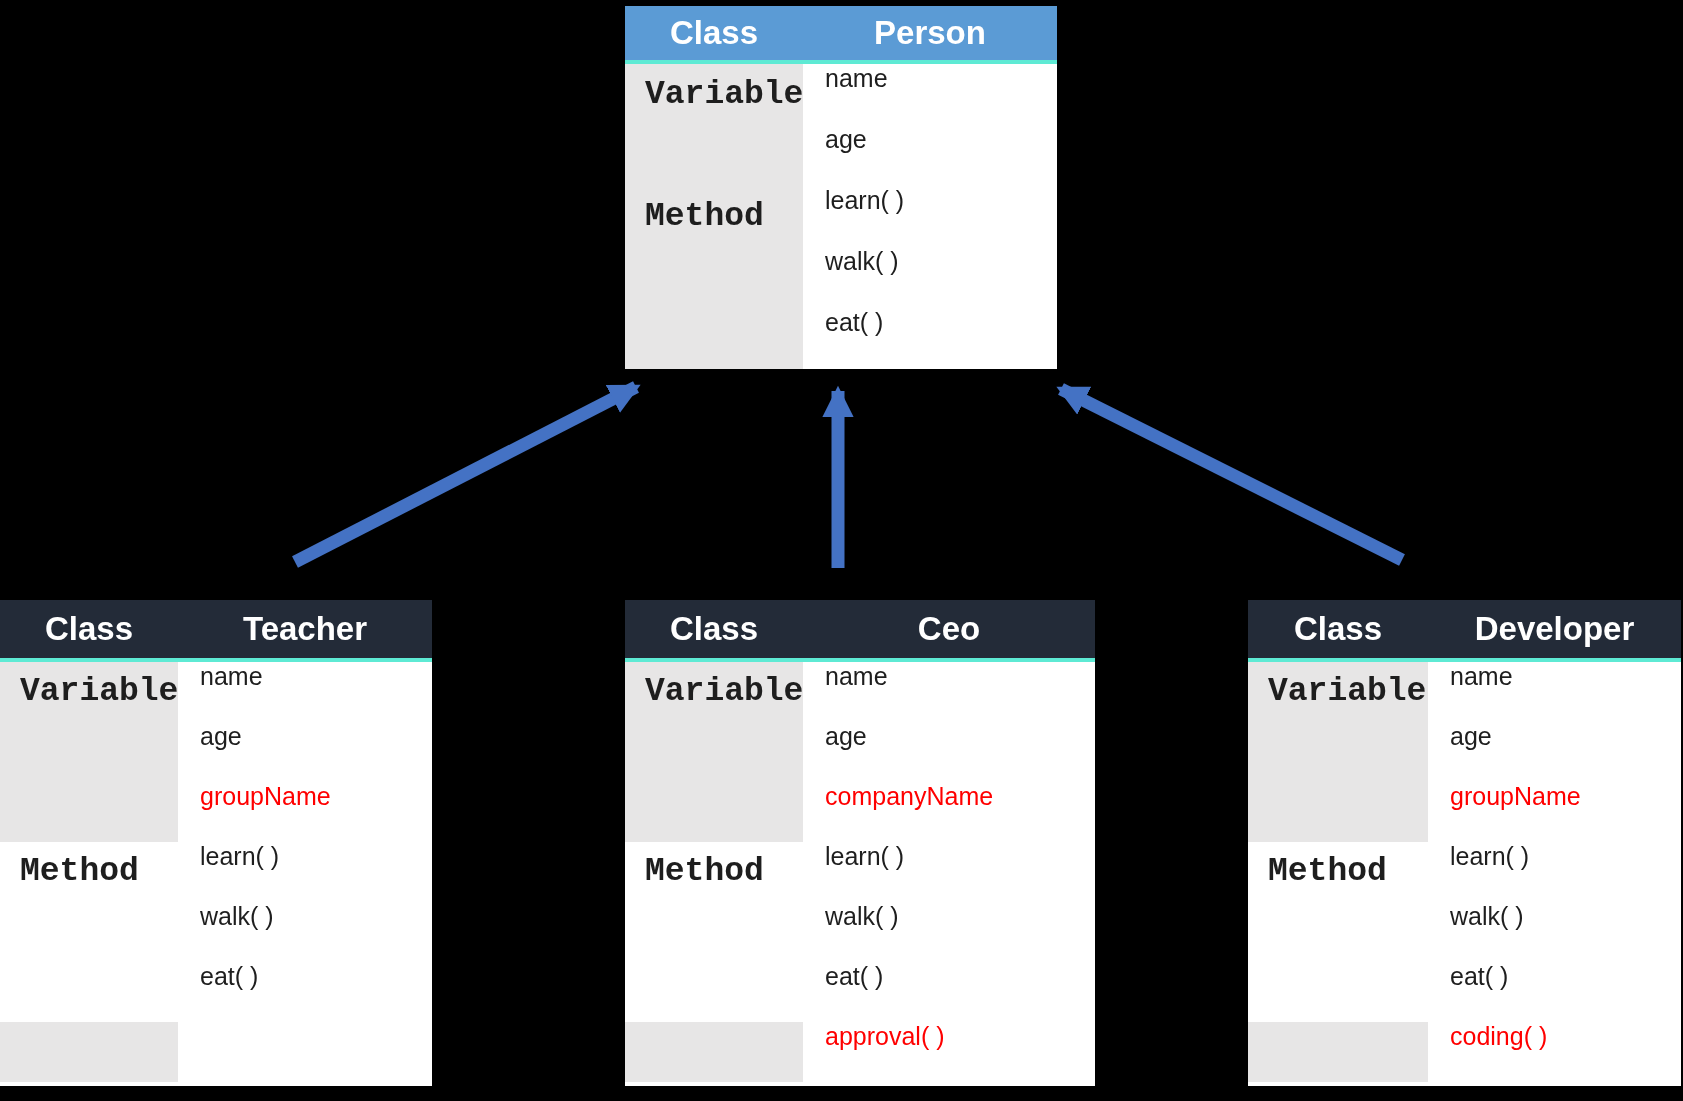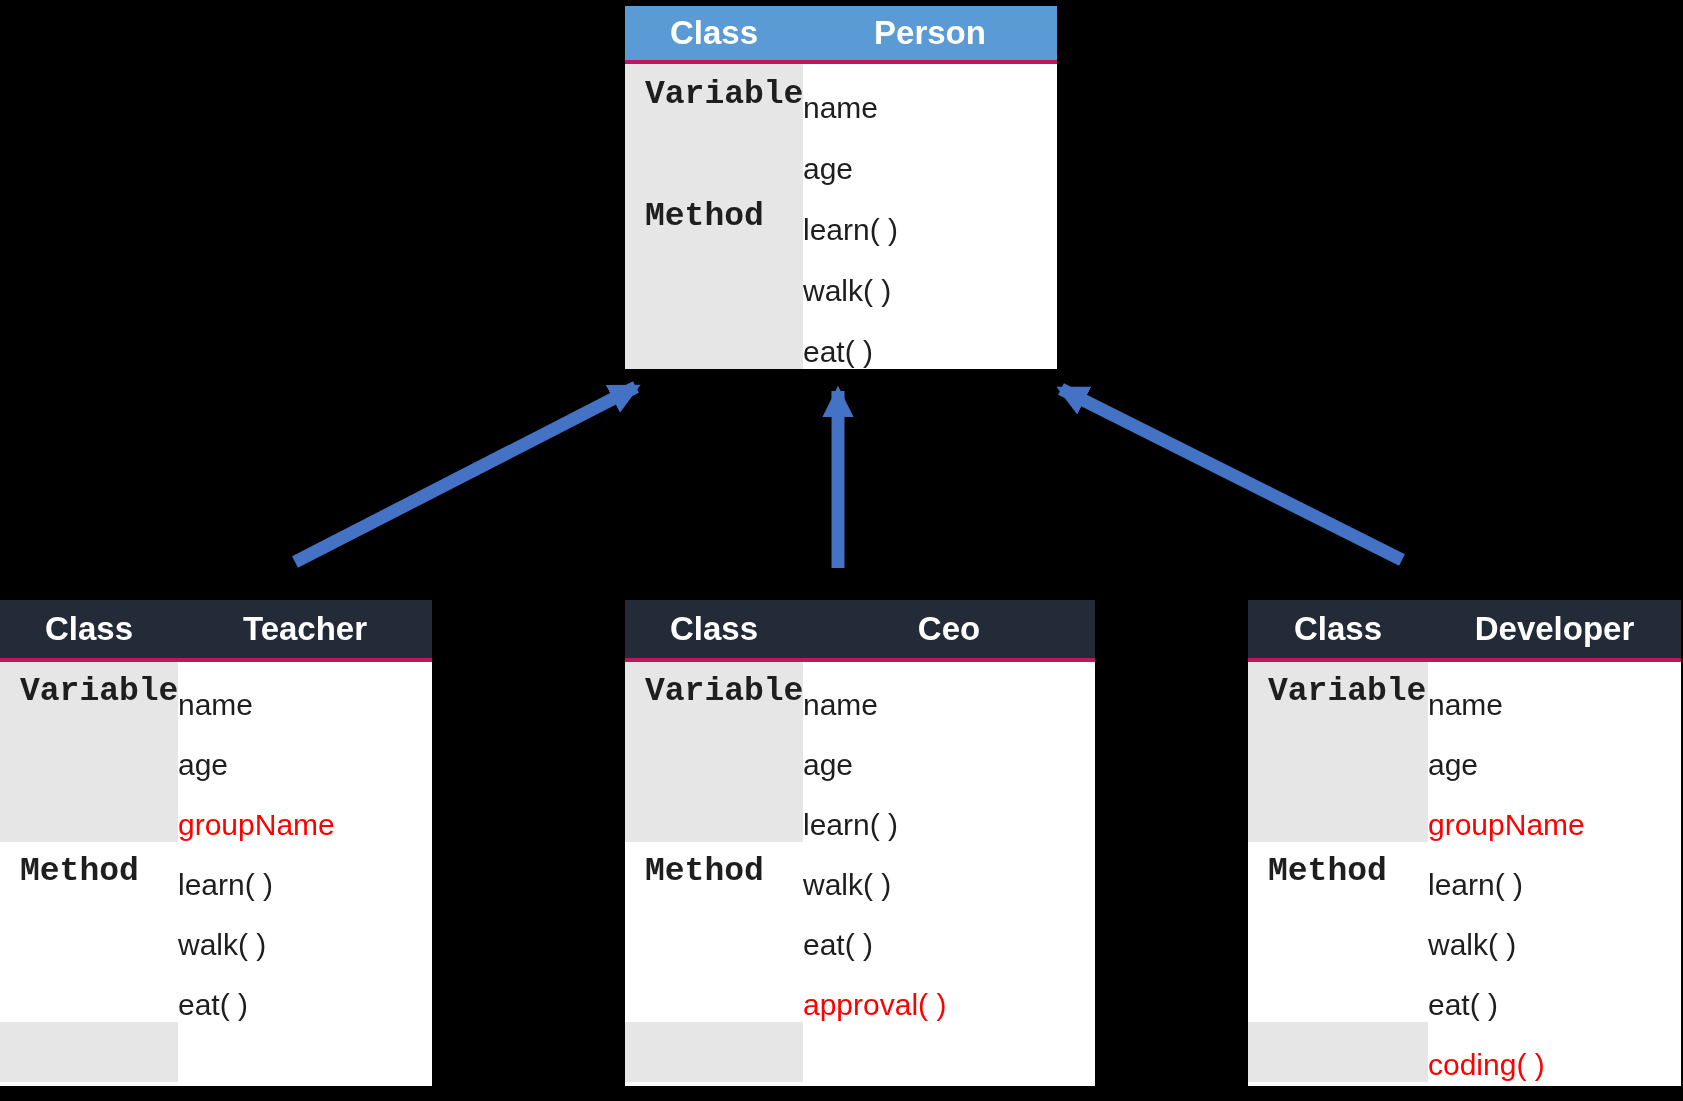--- a/index.html
+++ b/index.html
@@ -13,21 +13,21 @@
   }
 
   .cls-table { position: absolute; }
 
   
   .t-header {
     display: flex;
     color: var(--headerText, #FFFFFF);
     font-weight: bold;
     font-size: 33px;
-    border-bottom: 4px solid #be185d;
+    border-bottom: 4px solid #5eead4;
   }
   .person .t-header { height: 54px; background: var(--personHeaderBg, #5B9BD5); }
   .child  .t-header { height: 58px; background: var(--childHeaderBg, #232B38); }
   .th-key {
     width: var(--labelw);
     display: flex; align-items: center; justify-content: center;
   }
   .th-name {
     flex: 1;
     display: flex; align-items: center; justify-content: center;
@@ -52,22 +52,23 @@
   .child  .lbl { line-height: 60px; }
 
   
   .h-p2 { height: 122px; }  
   .h-p3 { height: 183px; }  
   .h-c3 { height: 180px; }  
   .h-c1 { height: 60px;  }  
 
   .value-col { flex: 1; background: var(--cellBg, #FFFFFF); }
   .value-cell {
-    display: flex; align-items: flex-end;
-    font-size: 30px;
+    display: flex; align-items: flex-start;
+    padding-left: 22px;
+    font-size: 25px;
     color: var(--bodyText, #1E1E1E);
   }
   .person .value-cell { height: 61px; }
   .child  .value-cell { height: 60px; }
   .value-cell .red { color: var(--newMemberText, #FF0000); }
 
   
   #person-table    { left: 625px;  top: 6px;   width: 432px; --labelw: 178px; }
   #teacher-table   { left: 0px;    top: 600px; width: 432px; --labelw: 178px; }
   #ceo-table       { left: 625px;  top: 600px; width: 470px; --labelw: 178px; }
@@ -169,20 +170,23 @@
           <span class="lbl">Method</span>
         </div>
         <div class="label-cell gray h-c1"></div>
       </div>
       <div class="value-col">
         <div class="value-cell">
             <span>name</span>
           </div>
         <div class="value-cell">
             <span>age</span>
+          </div>
+        <div class="value-cell">
+            <span class="red">companyName</span>
           </div>
         <div class="value-cell">
             <span>learn( )</span>
           </div>
         <div class="value-cell">
             <span>walk( )</span>
           </div>
         <div class="value-cell">
             <span>eat( )</span>
           </div>

